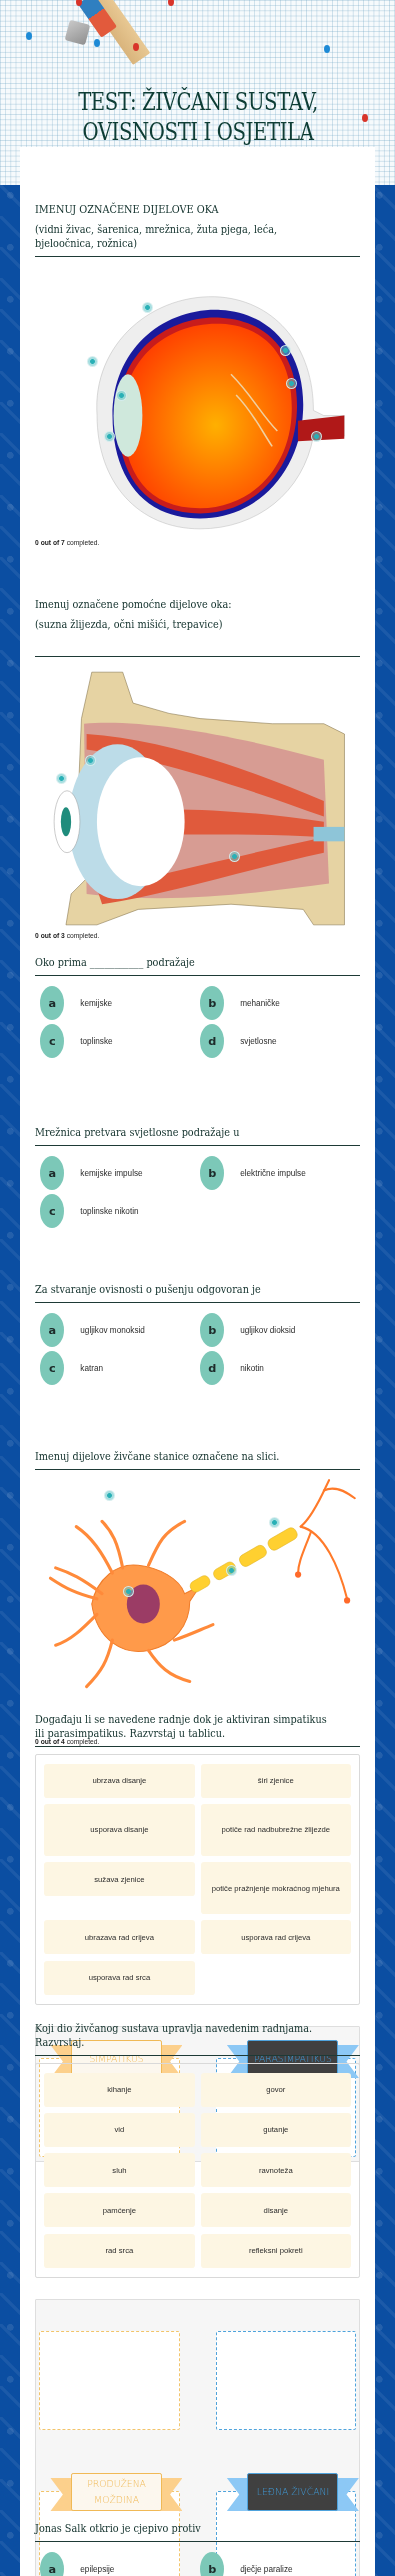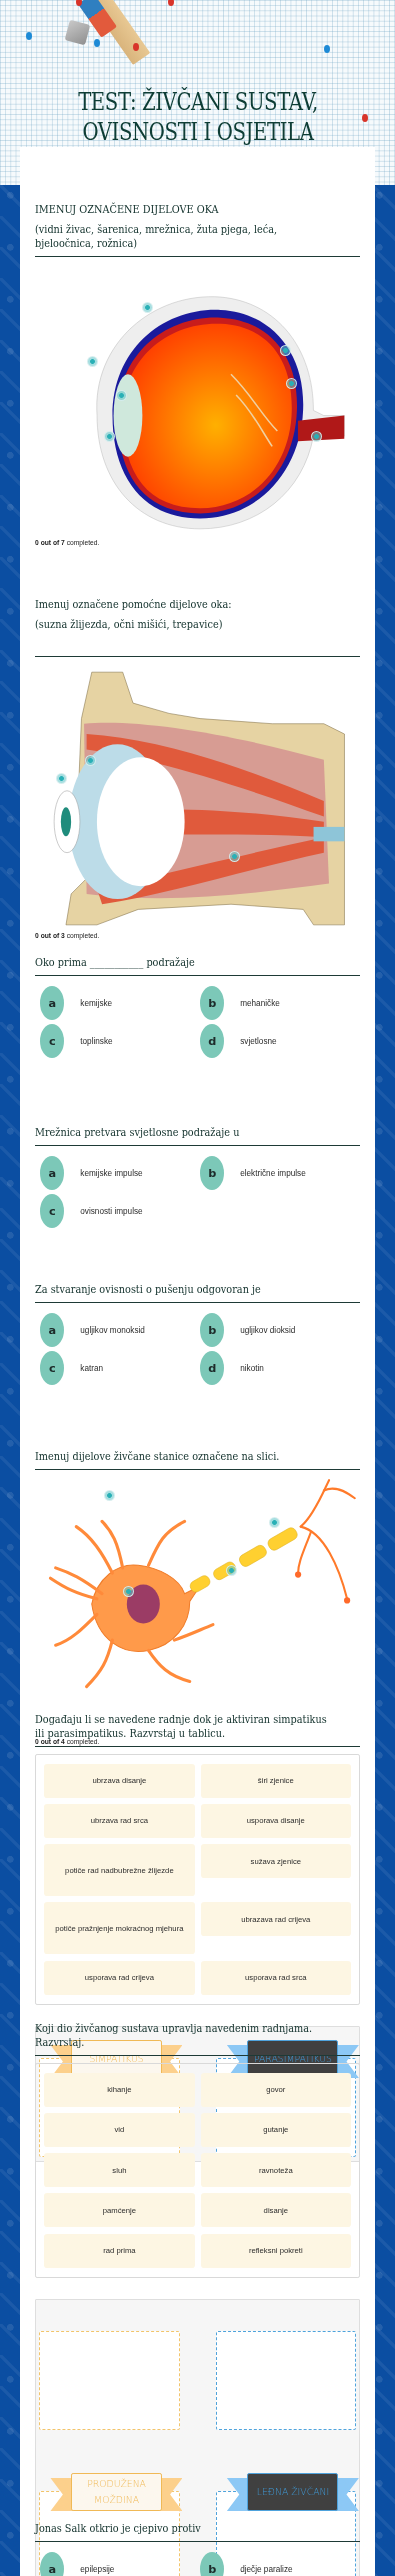--- a/index.html
+++ b/index.html
@@ -247,21 +247,21 @@
       <div class="option">
           <span class="opt-letter">a</span>
           <span class="opt-label">kemijske impulse</span>
         </div>
       <div class="option">
           <span class="opt-letter">b</span>
           <span class="opt-label">električne impulse</span>
         </div>
       <div class="option">
           <span class="opt-letter">c</span>
-          <span class="opt-label">ovisnosti impulse</span>
+          <span class="opt-label">toplinske nikotin</span>
         </div>
     </div>
   </div>
 
   <div class="section" style="top:1136px">
     <div class="q-title">Za stvaranje ovisnosti o pušenju odgovoran je</div>
     <div class="rule"></div>
     <div class="options">
       <div class="option">
           <span class="opt-letter">a</span>
@@ -325,21 +325,20 @@
     <div class="completed" style="margin-top:5.2px"><b>0 out of 4</b><span> completed.</span></div>
   </div>
 
   <div class="section" style="top:1566px">
     <div class="q-title">Događaju li se navedene radnje dok je aktiviran simpatikus</div>
     <div class="q-title">ili parasimpatikus. Razvrstaj u tablicu.</div>
     <div class="rule"></div>
     <div class="sort-pool">
       <div class="chip">ubrzava disanje</div>
       <div class="chip">širi zjenice</div>
-      <div class="chip">ubrzava rad srca</div>
       <div class="chip">usporava disanje</div>
       <div class="chip tall">potiče rad nadbubrežne žlijezde</div>
       <div class="chip" style="align-self:start">sužava zjenice</div>
       <div class="chip tall">potiče pražnjenje mokraćnog mjehura</div>
       <div class="chip" style="align-self:start">ubrazava rad crijeva</div>
       <div class="chip">usporava rad crijeva</div>
       <div class="chip">usporava rad srca</div>
     </div>
     <div class="bins" style="grid-template-rows:124px">
       <div class="bin">
@@ -367,21 +366,21 @@
     <div class="rule"></div>
     <div class="sort-pool">
       <div class="chip">kihanje</div>
       <div class="chip">govor</div>
       <div class="chip">vid</div>
       <div class="chip">gutanje</div>
       <div class="chip">sluh</div>
       <div class="chip">ravnoteža</div>
       <div class="chip">pamćenje</div>
       <div class="chip">disanje</div>
-      <div class="chip">rad prima</div>
+      <div class="chip">rad srca</div>
       <div class="chip">refleksni pokreti</div>
     </div>
     <div class="bins" style="grid-template-rows:124px 124px">
       <div class="bin">
         <div class="bin-drop"></div>
       </div>
       <div class="bin blue">
         <div class="bin-drop"></div>
       </div>
       <div class="bin">

